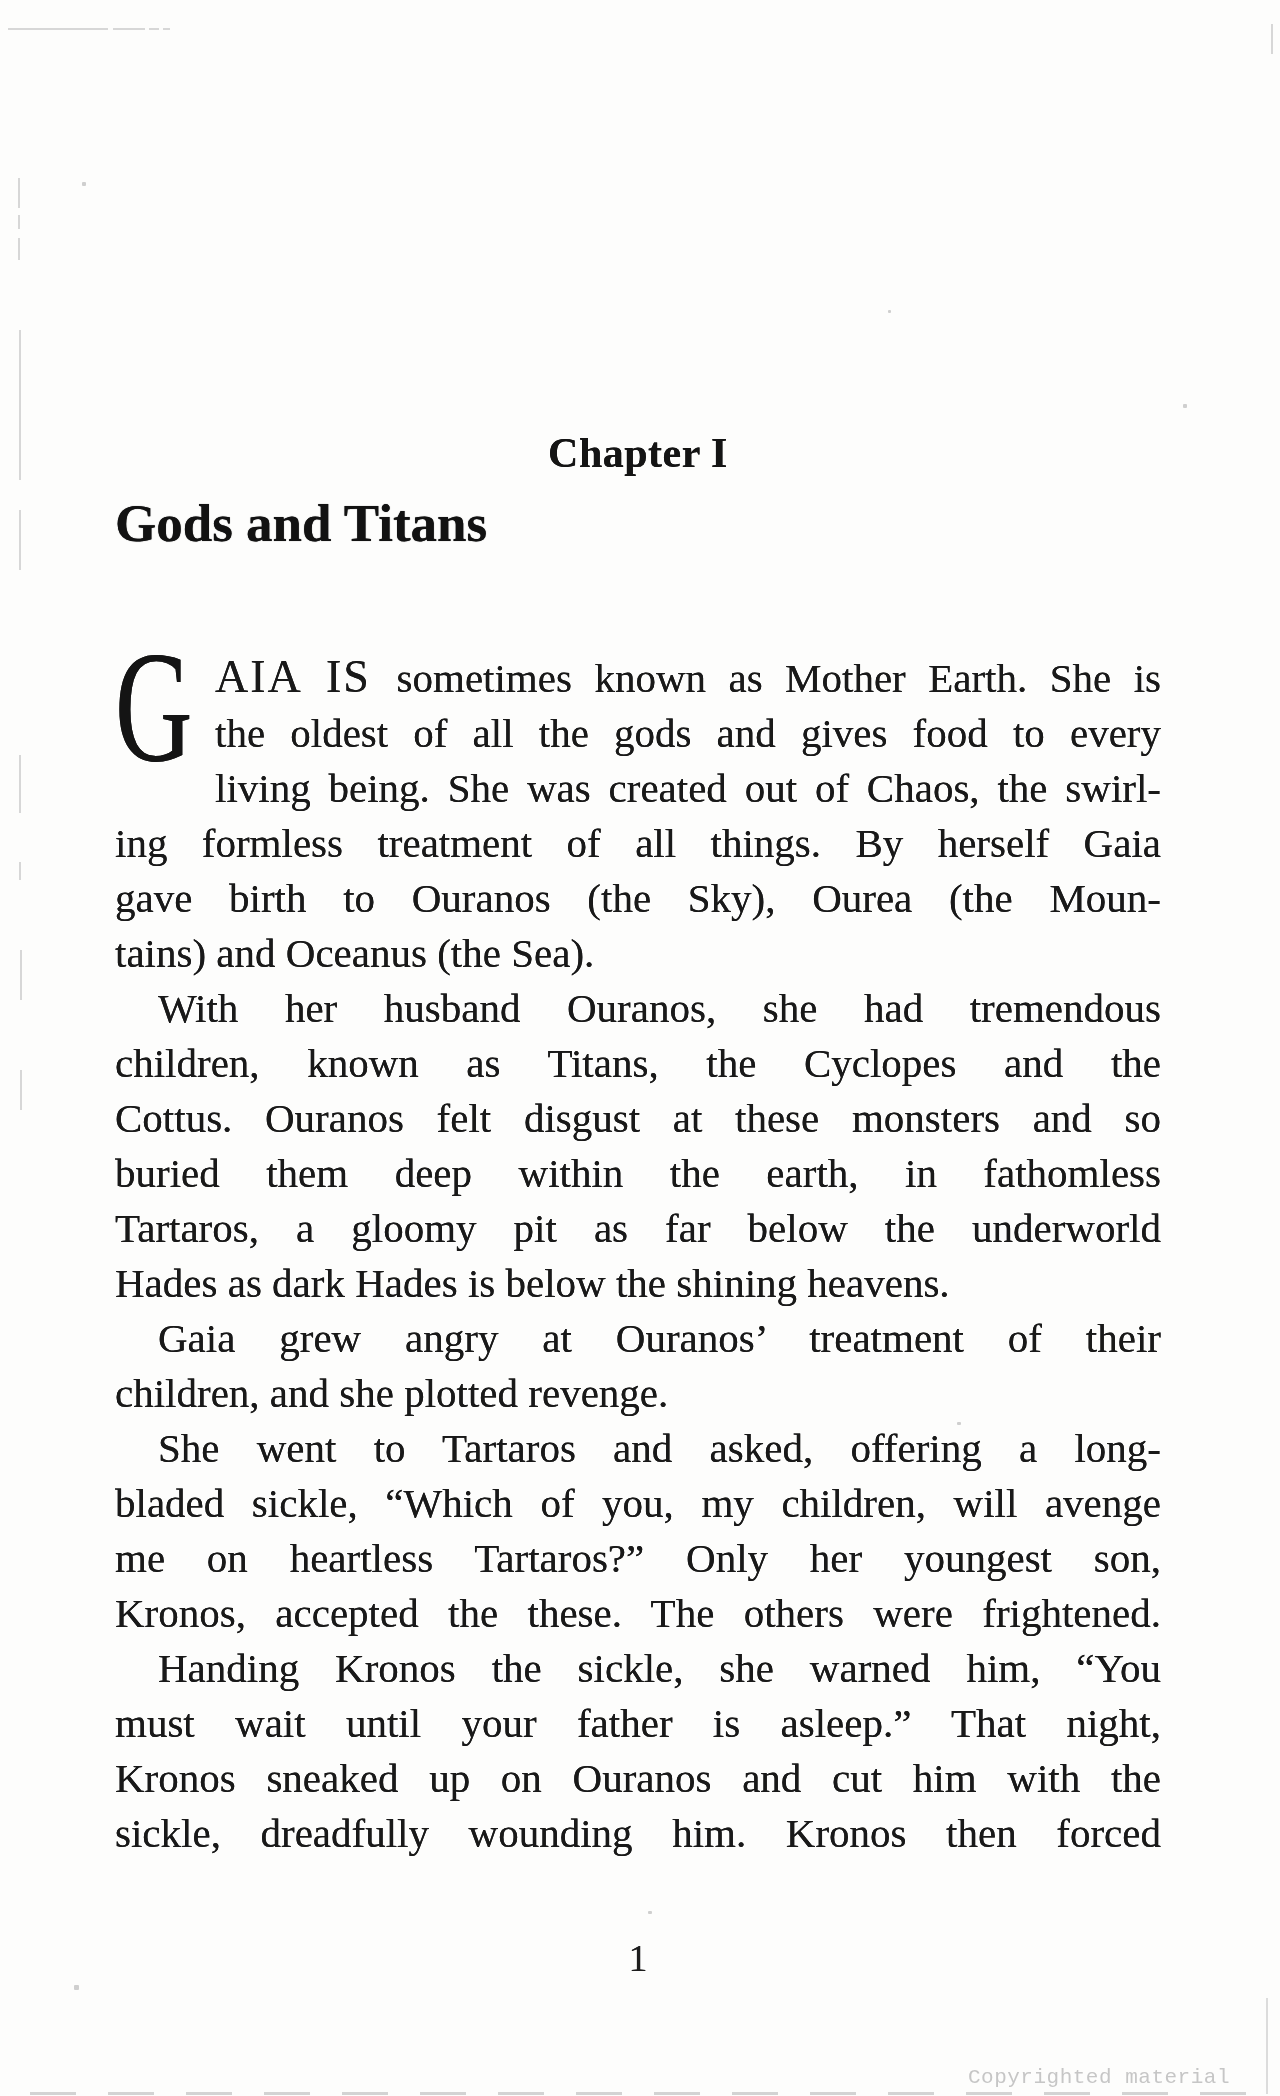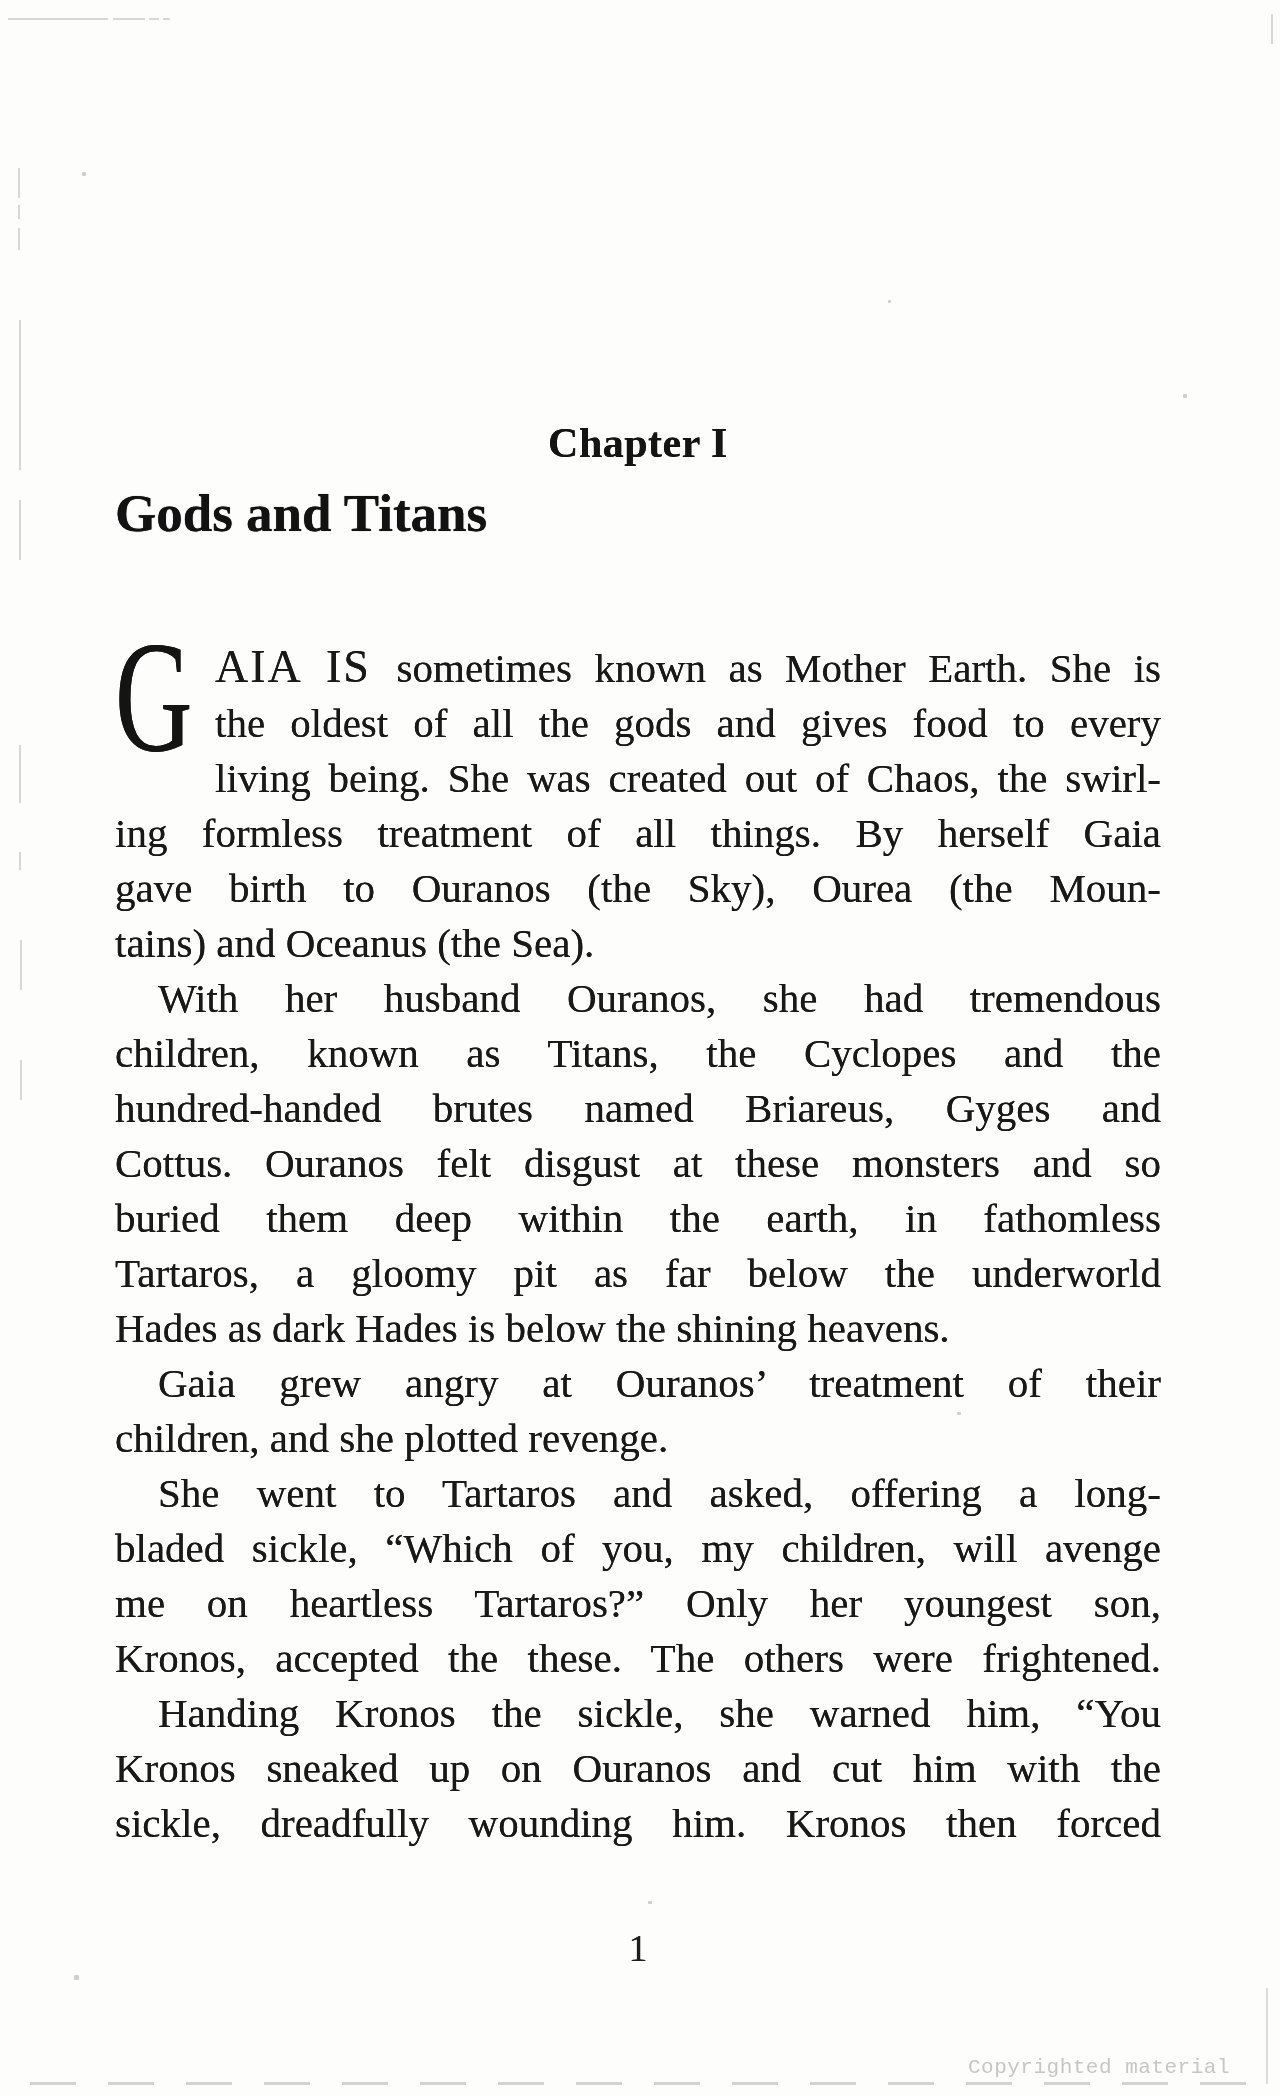--- a/index.html
+++ b/index.html
@@ -4,21 +4,21 @@
 <style>
   html,body{margin:0;padding:0;}
   body{
     width:1280px;height:2096px;
     background:#fdfdfc;
     position:relative;
     overflow:hidden;
     font-family:"Liberation Serif","DejaVu Serif",serif;
     color:#1b1b1b;
   }
-  .page{position:absolute;inset:0;}
+  .page{position:absolute;inset:0;margin-top:10px;}
 
   
   .chapter-label{
     position:absolute;top:420px;left:115px;width:1046px;
     text-align:center;font-weight:bold;font-size:42px;line-height:1.1;
     letter-spacing:.5px;color:#141414;text-shadow:0 0 .6px currentColor;
   }
   .chapter-title{
     position:absolute;top:484px;left:115px;width:1046px;
     text-align:left;font-weight:bold;font-size:53px;line-height:1.1;
@@ -116,38 +116,38 @@
         <div class="line"><span class="smallcaps">AIA IS </span>sometimes known as Mother Earth. She is</div>
         <div class="line">the oldest of all the gods and gives food to every</div>
         <div class="line">living being. She was created out of Chaos, the swirl-</div>
         <div class="line">ing formless treatment of all things. By herself Gaia</div>
         <div class="line">gave birth to Ouranos (the Sky), Ourea (the Moun-</div>
         <div class="line para-end">tains) and Oceanus (the Sea).</div>
       </div>
       <div class="para">
         <div class="line indent">With her husband Ouranos, she had tremendous</div>
         <div class="line">children, known as Titans, the Cyclopes and the</div>
-        <div class="line">hundred-handed brutes named Briareus, Gyges and</div>
         <div class="line">Cottus. Ouranos felt disgust at these monsters and so</div>
         <div class="line">buried them deep within the earth, in fathomless</div>
         <div class="line">Tartaros, a gloomy pit as far below the underworld</div>
         <div class="line para-end">Hades as dark Hades is below the shining heavens.</div>
       </div>
       <div class="para">
         <div class="line indent">Gaia grew angry at Ouranos’ treatment of their</div>
         <div class="line para-end">children, and she plotted revenge.</div>
       </div>
       <div class="para">
         <div class="line indent">She went to Tartaros and asked, offering a long-</div>
         <div class="line">bladed sickle, “Which of you, my children, will avenge</div>
         <div class="line">me on heartless Tartaros?” Only her youngest son,</div>
         <div class="line">Kronos, accepted the these. The others were frightened.</div>
       </div>
       <div class="para">
         <div class="line indent">Handing Kronos the sickle, she warned him, “You</div>
+        <div class="line">must wait until your father is asleep.” That night,</div>
         <div class="line">Kronos sneaked up on Ouranos and cut him with the</div>
         <div class="line">sickle, dreadfully wounding him. Kronos then forced</div>
       </div>
     </div>
 
   <div class="page-number">1</div>
   <div class="copyright">Copyrighted material</div>
 
 </div>
 

